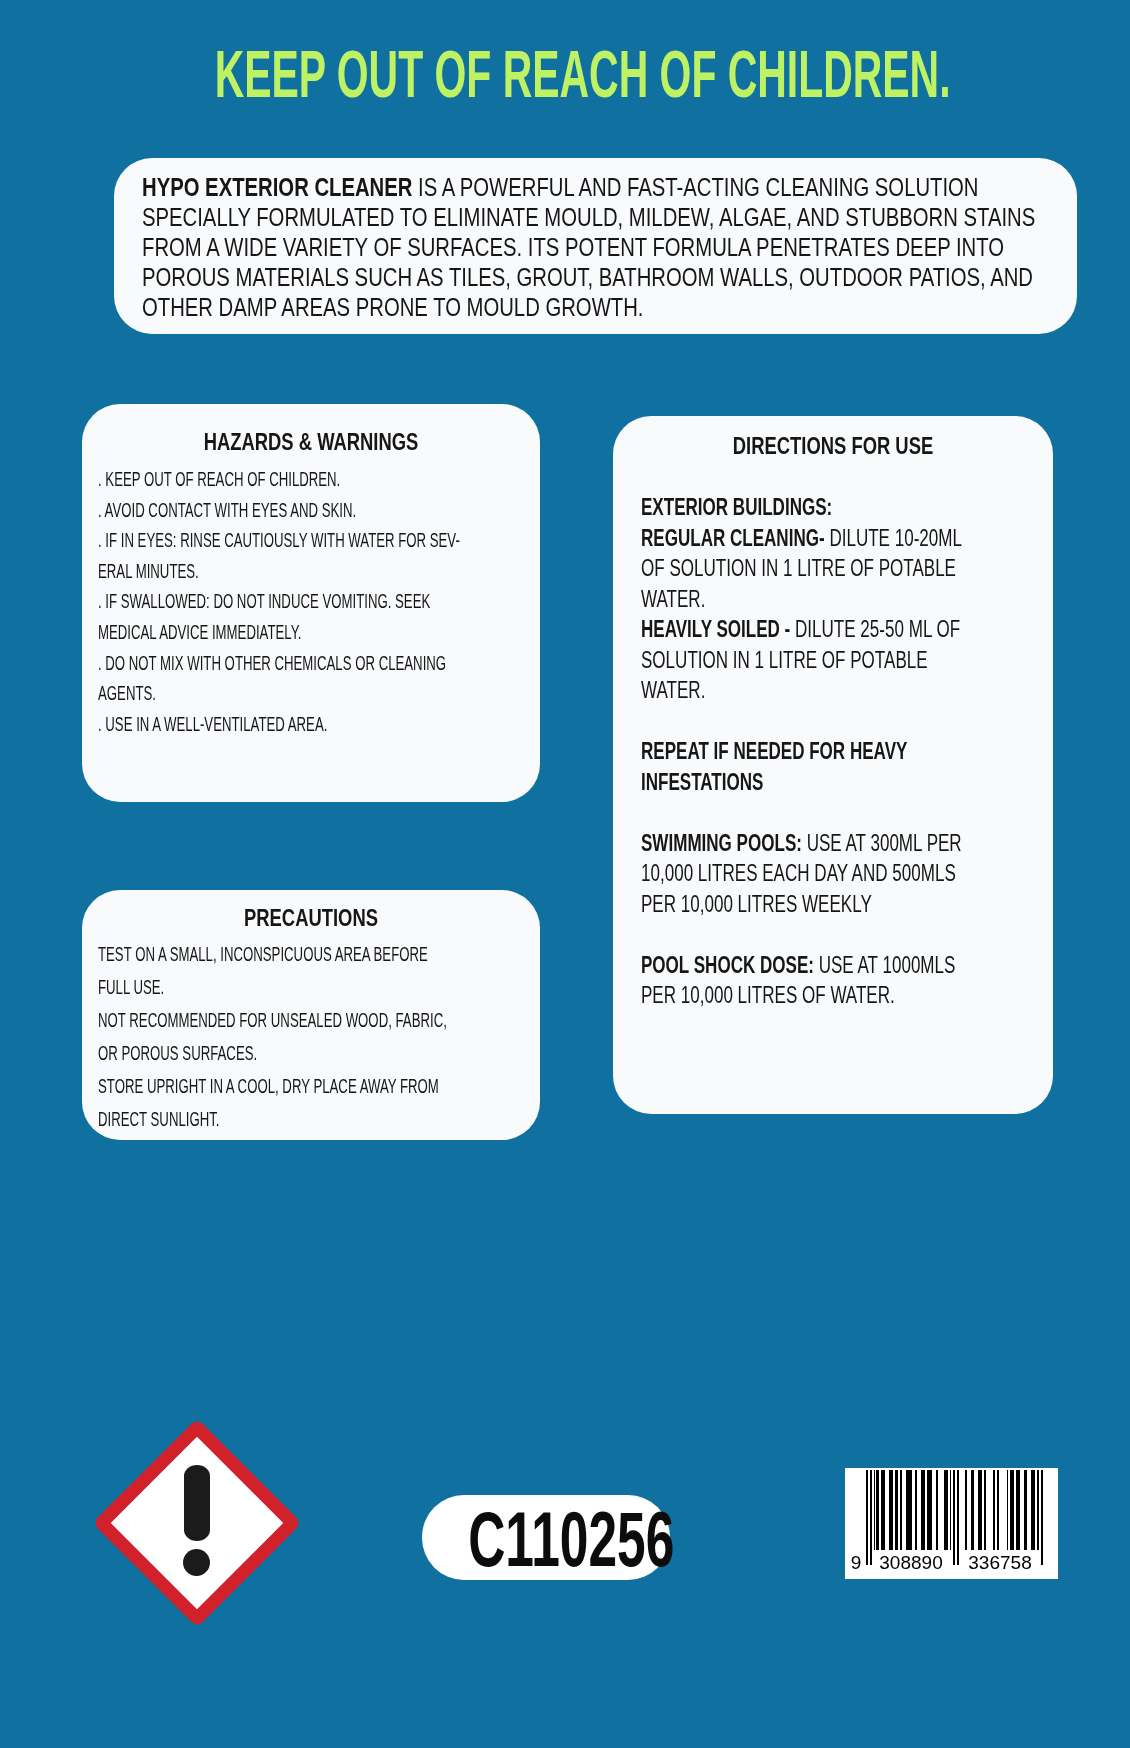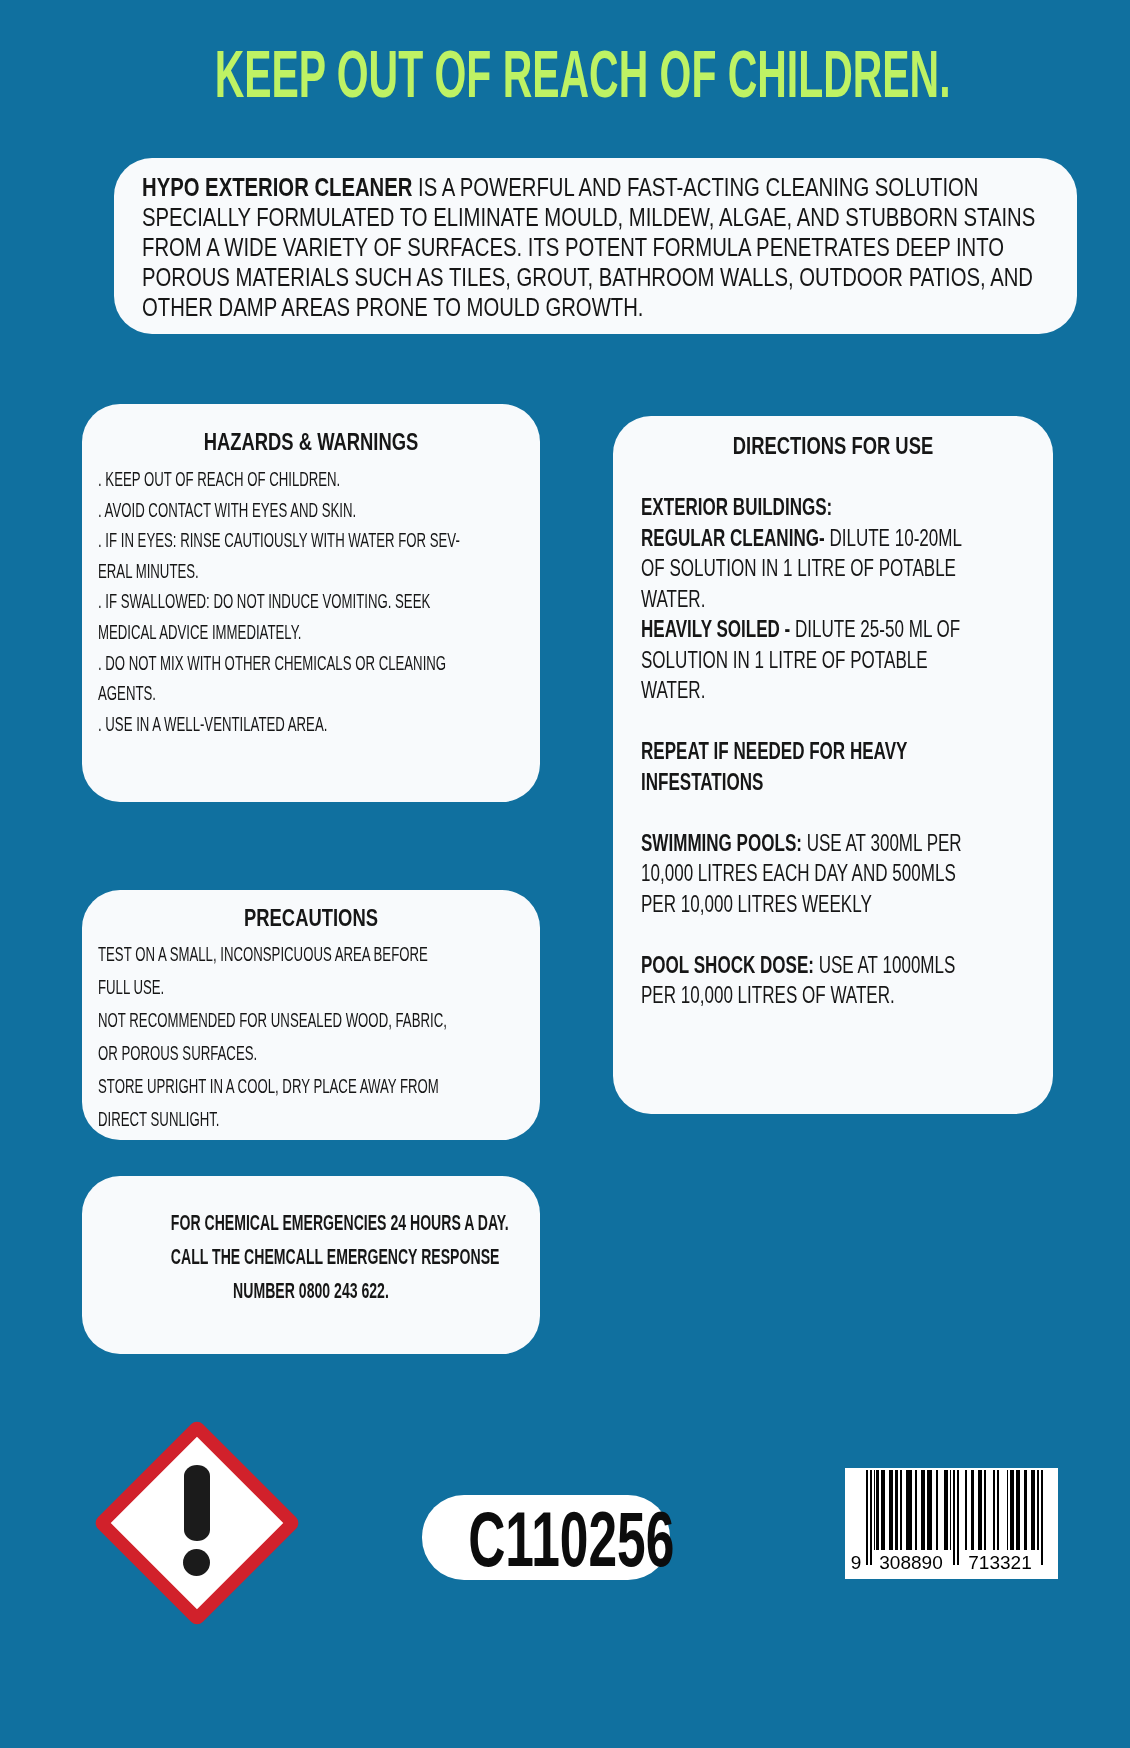--- a/index.html
+++ b/index.html
@@ -117,27 +117,20 @@
     <div id="precautions-lines" class="pc-lines cl s66 w66">
         <div class="dline">TEST ON A SMALL, INCONSPICUOUS AREA BEFORE</div>
         <div class="dline">FULL USE.</div>
         <div class="dline">NOT RECOMMENDED FOR UNSEALED WOOD, FABRIC,</div>
         <div class="dline">OR POROUS SURFACES.</div>
         <div class="dline">STORE UPRIGHT IN A COOL, DRY PLACE AWAY FROM</div>
         <div class="dline">DIRECT SUNLIGHT.</div>
       </div>
   </section>
 
-  <section class="panel emerg-panel">
-    <div id="emergency-lines" class="em-lines cc s64">
-        <div class="dline">FOR CHEMICAL EMERGENCIES 24 HOURS A DAY.</div>
-        <div class="dline">CALL THE CHEMCALL EMERGENCY RESPONSE</div>
-        <div class="dline">NUMBER 0800 243 622.</div>
-      </div>
-  </section>
 
 
   <div class="ghs">
     <div class="ghs-diamond"></div>
     <div class="excl-bar"></div>
     <div class="excl-dot"></div>
   </div>
 
   <div class="pill">
     <div class="pill-code">
@@ -189,16 +182,16 @@
         <div class="bar" style="left: 152px; width: 1.9px; height: 80px;"></div>
         <div class="bar" style="left: 157.7px; width: 1.9px; height: 80px;"></div>
         <div class="bar" style="left: 159.6px; width: 1.9px; height: 80px;"></div>
         <div class="bar" style="left: 165.3px; width: 1.9px; height: 80px;"></div>
         <div class="bar" style="left: 167.2px; width: 1.9px; height: 80px;"></div>
         <div class="bar" style="left: 171px; width: 1.9px; height: 80px;"></div>
         <div class="bar" style="left: 174.8px; width: 1.9px; height: 95px;"></div>
       </div>
     <span class="bcd bcd9">9</span>
     <span class="bcd bcdl">308890</span>
-    <span class="bcd bcdr">713321</span>
+    <span class="bcd bcdr">336758</span>
   </div>
 
 </div>
 
 </body></html>

